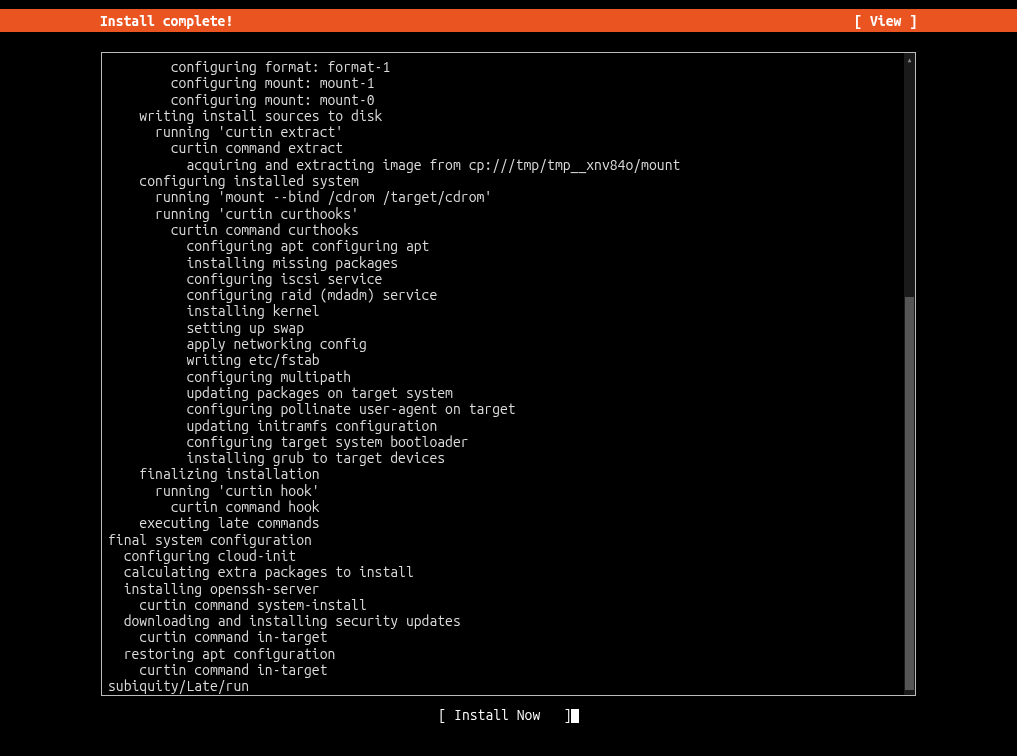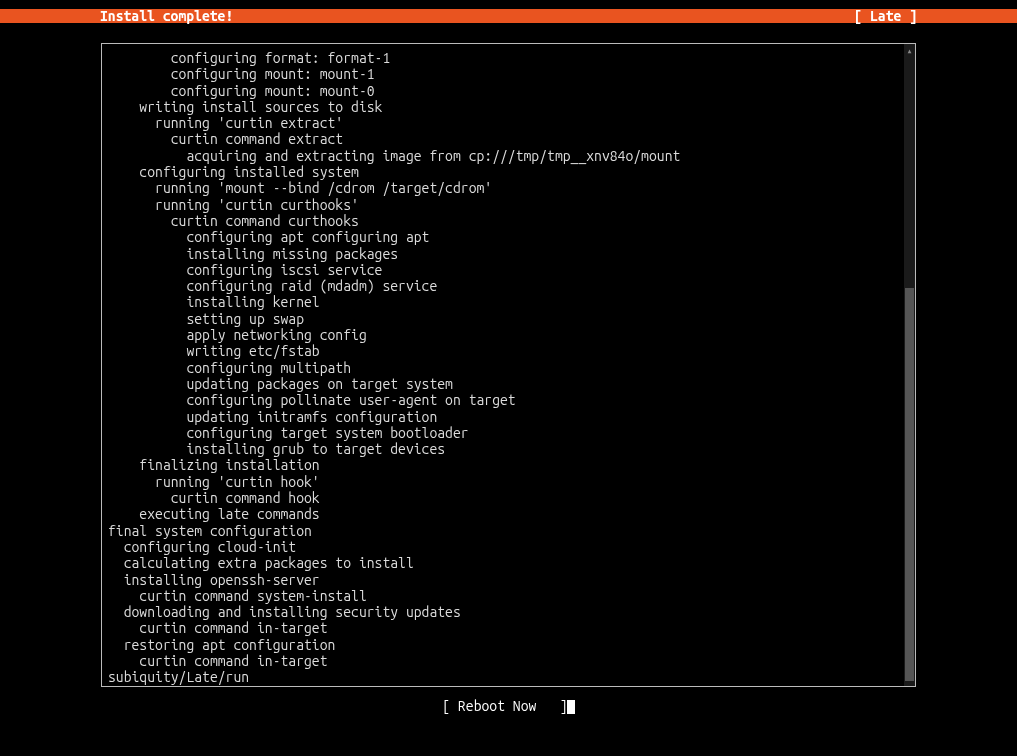--- a/index.html
+++ b/index.html
@@ -11,21 +11,21 @@
       background: #000;
       font-family: 'Ubuntu Mono', 'DejaVu Sans Mono', 'Courier New', monospace;
       font-size: 14px;
       color: #fff;
       width: 1017px;
       height: 756px;
       overflow: hidden;
     }
     .header {
       background: #e95420;
-      height: 14px;
+      height: 23px;
       display: flex;
       justify-content: space-between;
       align-items: center;
       padding: 0 100px;
       color: #fff;
       font-weight: bold;
       margin-top: 9px;
     }
     .header-title {
       white-space: pre;
@@ -93,27 +93,27 @@
       background: #fff;
       vertical-align: text-bottom;
       margin-left: -1px;
     }
   </style>
 </head>
 <body>
 
 <div class="header">
   <span class="header-title">Install complete!</span>
-  <span class="header-help">[ Late ]</span>
+  <span class="header-help">[ View ]</span>
 </div>
 
 <div class="main-area">
   <div class="log-container">
     <div class="log-content" id="log-content"><div class="log-line">        configuring format: format-1</div><div class="log-line">        configuring mount: mount-1</div><div class="log-line">        configuring mount: mount-0</div><div class="log-line">    writing install sources to disk</div><div class="log-line">      running 'curtin extract'</div><div class="log-line">        curtin command extract</div><div class="log-line">          acquiring and extracting image from cp:///tmp/tmp__xnv84o/mount</div><div class="log-line">    configuring installed system</div><div class="log-line">      running 'mount --bind /cdrom /target/cdrom'</div><div class="log-line">      running 'curtin curthooks'</div><div class="log-line">        curtin command curthooks</div><div class="log-line">          configuring apt configuring apt</div><div class="log-line">          installing missing packages</div><div class="log-line">          configuring iscsi service</div><div class="log-line">          configuring raid (mdadm) service</div><div class="log-line">          installing kernel</div><div class="log-line">          setting up swap</div><div class="log-line">          apply networking config</div><div class="log-line">          writing etc/fstab</div><div class="log-line">          configuring multipath</div><div class="log-line">          updating packages on target system</div><div class="log-line">          configuring pollinate user-agent on target</div><div class="log-line">          updating initramfs configuration</div><div class="log-line">          configuring target system bootloader</div><div class="log-line">          installing grub to target devices</div><div class="log-line">    finalizing installation</div><div class="log-line">      running 'curtin hook'</div><div class="log-line">        curtin command hook</div><div class="log-line">    executing late commands</div><div class="log-line">final system configuration</div><div class="log-line">  configuring cloud-init</div><div class="log-line">  calculating extra packages to install</div><div class="log-line">  installing openssh-server</div><div class="log-line">    curtin command system-install</div><div class="log-line">  downloading and installing security updates</div><div class="log-line">    curtin command in-target</div><div class="log-line">  restoring apt configuration</div><div class="log-line">    curtin command in-target</div><div class="log-line">subiquity/Late/run</div></div>
     <div class="scrollbar-track">
       <div class="scrollbar-arrow-up">▴</div>
       <div class="scrollbar-thumb"></div>
     </div>
   </div>
   <div class="bottom-actions">
-    <div><span class="action-btn">[ Reboot Now   ]</span><span class="cursor-block"></span></div>
+    <div><span class="action-btn">[ Install Now   ]</span><span class="cursor-block"></span></div>
   </div>
 </div>
 
 </body></html>

